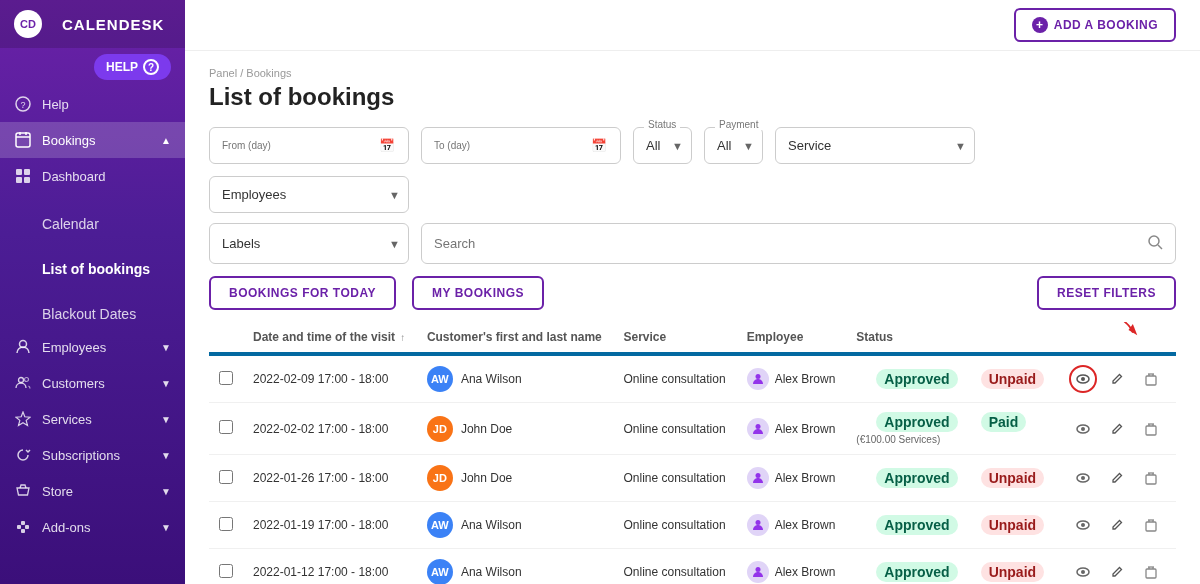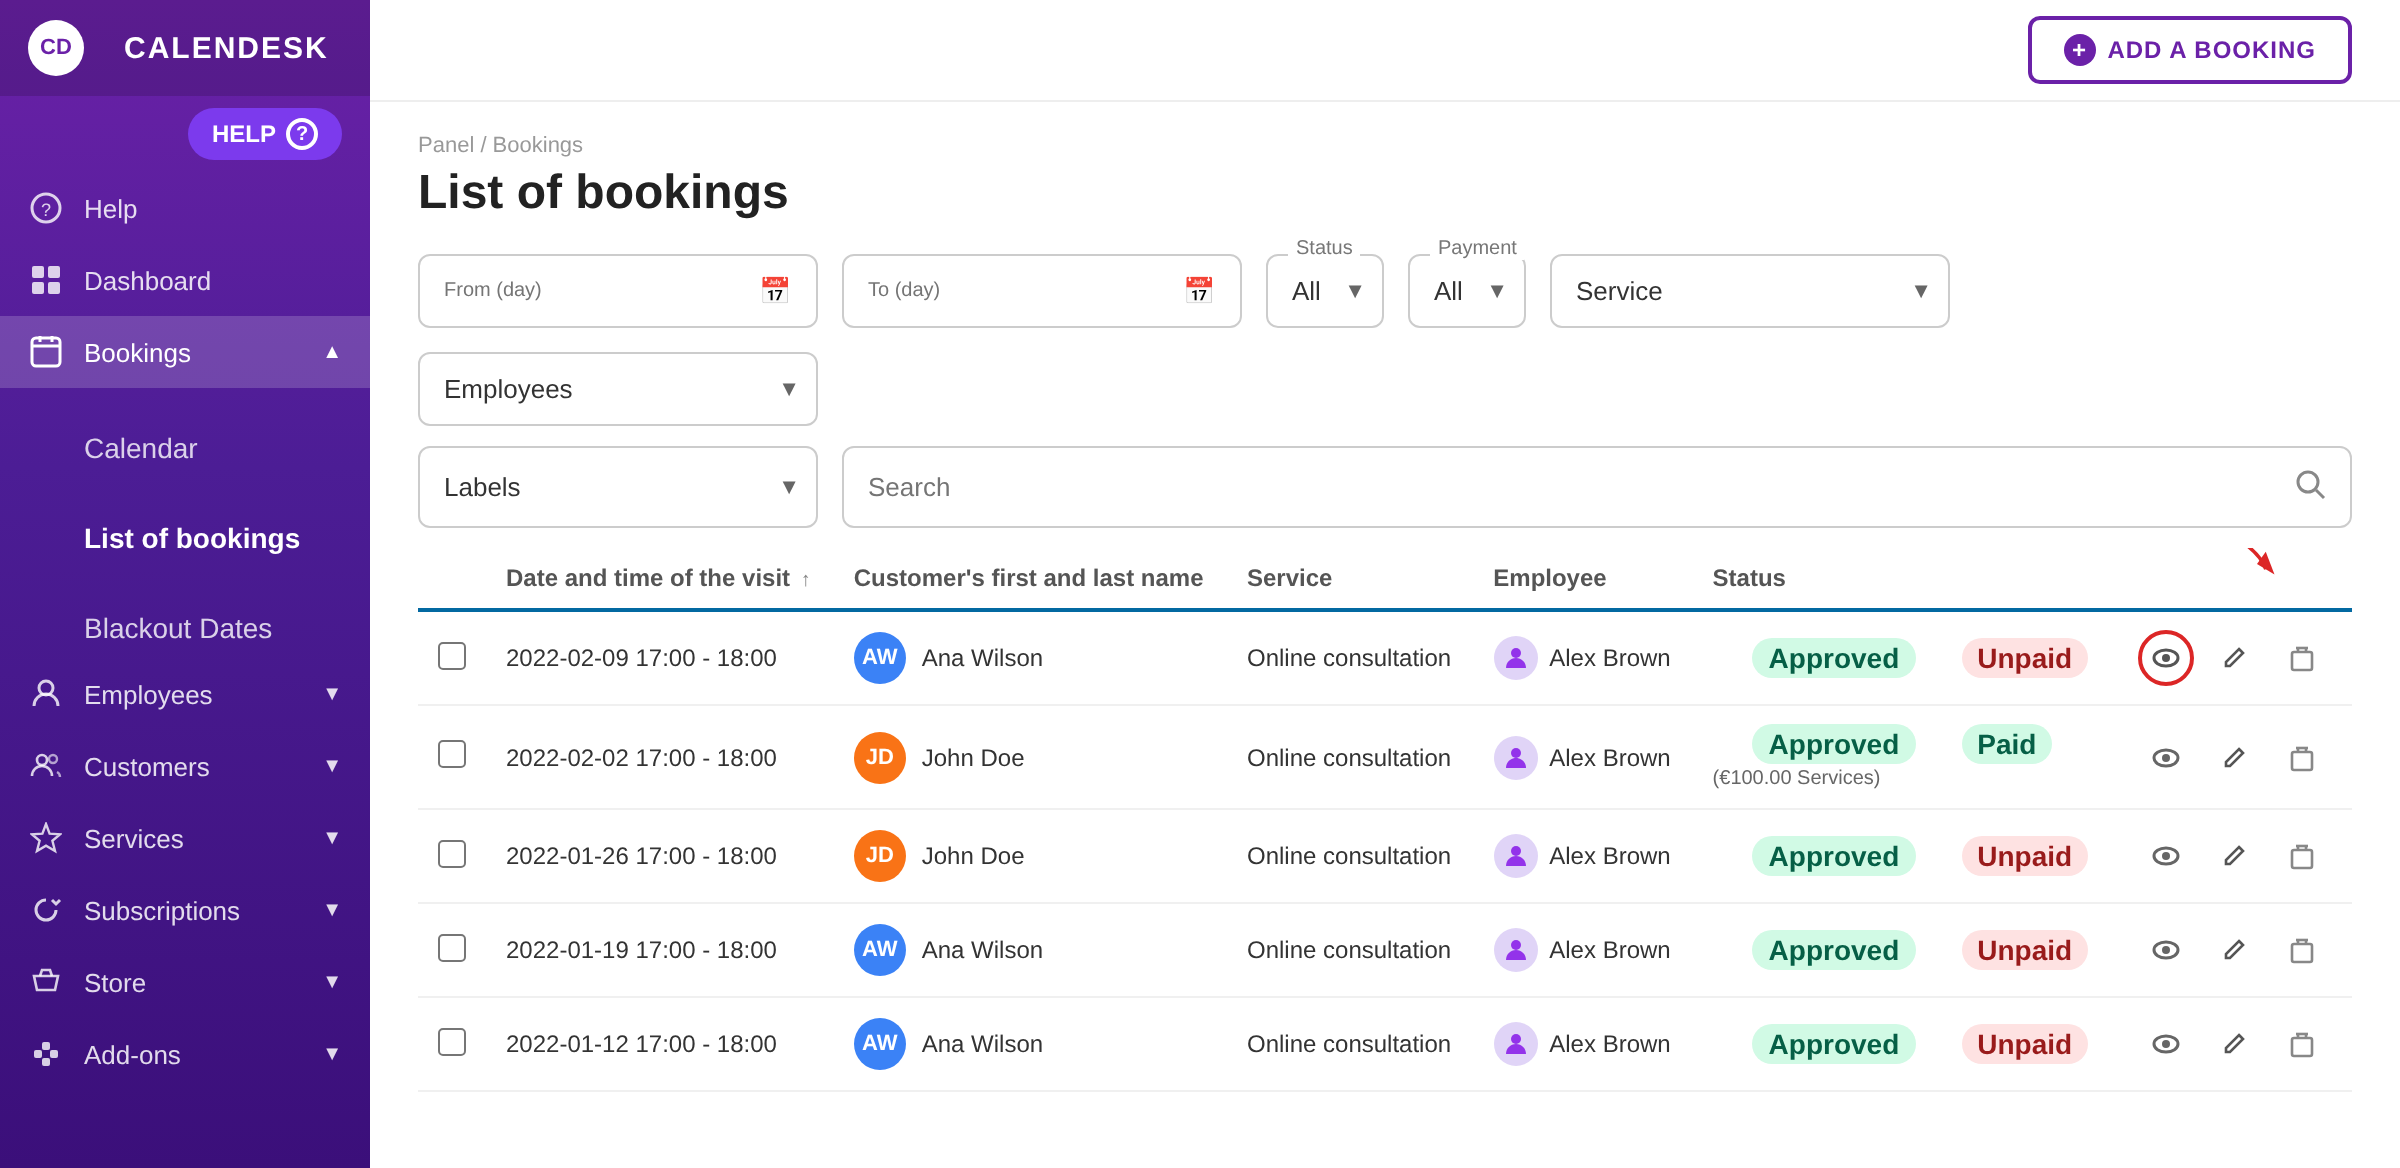--- a/index.html
+++ b/index.html
@@ -103,21 +103,21 @@
       padding: 8px 18px; border-radius: 6px; cursor: pointer;
       font-size: 12px; font-weight: 700; letter-spacing: 0.5px;
     }
     .reset-btn { margin-left: auto; }
 
     
     .table-wrap { overflow-x: auto; }
     table { width: 100%; border-collapse: collapse; }
     thead th {
       text-align: left; font-size: 12px; color: #555; font-weight: 600;
-      padding: 8px 10px; border-bottom: 2px solid #0369a1;
+      padding: 8px 10px; border-bottom: 4px solid #0369a1;
     }
     tbody tr { border-bottom: 1px solid #f0f0f0; }
     tbody td { padding: 9px 10px; font-size: 12px; color: #333; vertical-align: middle; }
 
     .cb-cell { width: 30px; }
     input[type=checkbox] { width: 14px; height: 14px; cursor: pointer; }
 
     .avatar-name { display: flex; align-items: center; gap: 8px; }
     .avatar {
       width: 26px; height: 26px; border-radius: 50%; background: #ddd;
@@ -186,42 +186,42 @@
   <div class="sidebar-nav">
     <div class="nav-item">
       <div class="nav-icon">
         <svg width="16" height="16" viewBox="0 0 16 16" fill="none">
             <circle cx="8" cy="8" r="7" stroke="rgba(255,255,255,0.8)" stroke-width="1.5"></circle>
             <text x="8" y="12" text-anchor="middle" fill="rgba(255,255,255,0.8)" font-size="9">?</text>
           </svg>
       </div>
       <span>Help</span>
     </div>
+    <div class="nav-item active">
+      <div class="nav-icon">
+        <svg width="16" height="16" viewBox="0 0 16 16">
+            <rect x="1" y="1" width="14" height="14" rx="2" stroke="white" stroke-width="1.5" fill="none"></rect>
+            <line x1="1" y1="5" x2="15" y2="5" stroke="white" stroke-width="1.5"></line>
+            <line x1="5" y1="0" x2="5" y2="3" stroke="white" stroke-width="1.5"></line>
+            <line x1="11" y1="0" x2="11" y2="3" stroke="white" stroke-width="1.5"></line>
+          </svg>
+      </div>
+      <span>Bookings</span>
+      <span class="nav-arrow">▲</span>
+    </div>
     <div class="nav-item">
       <div class="nav-icon">
         <svg width="16" height="16" viewBox="0 0 16 16">
             <rect x="1" y="1" width="6" height="6" rx="1" fill="rgba(255,255,255,0.8)"></rect>
             <rect x="9" y="1" width="6" height="6" rx="1" fill="rgba(255,255,255,0.8)"></rect>
             <rect x="1" y="9" width="6" height="6" rx="1" fill="rgba(255,255,255,0.8)"></rect>
             <rect x="9" y="9" width="6" height="6" rx="1" fill="rgba(255,255,255,0.8)"></rect>
           </svg>
       </div>
       <span>Dashboard</span>
-    </div>
-    <div class="nav-item active">
-      <div class="nav-icon">
-        <svg width="16" height="16" viewBox="0 0 16 16">
-            <rect x="1" y="1" width="14" height="14" rx="2" stroke="white" stroke-width="1.5" fill="none"></rect>
-            <line x1="1" y1="5" x2="15" y2="5" stroke="white" stroke-width="1.5"></line>
-            <line x1="5" y1="0" x2="5" y2="3" stroke="white" stroke-width="1.5"></line>
-            <line x1="11" y1="0" x2="11" y2="3" stroke="white" stroke-width="1.5"></line>
-          </svg>
-      </div>
-      <span>Bookings</span>
-      <span class="nav-arrow">▲</span>
     </div>
     <div class="sub-item">Calendar</div>
     <div class="sub-item active">List of bookings</div>
     <div class="sub-item">Blackout Dates</div>
 
     <div class="nav-item">
       <div class="nav-icon">
         <svg width="16" height="16" viewBox="0 0 16 16">
             <circle cx="8" cy="5" r="3.5" stroke="rgba(255,255,255,0.8)" stroke-width="1.5" fill="none"></circle>
             <path d="M2 14c0-3.3 2.7-6 6-6s6 2.7 6 6" stroke="rgba(255,255,255,0.8)" stroke-width="1.5" fill="none"></path>
@@ -350,20 +350,25 @@
         <input type="text" placeholder="Search" style="">
         <span style="color:#888;">
           <svg width="16" height="16" viewBox="0 0 16 16" fill="none">
               <circle cx="7" cy="7" r="5" stroke="#888" stroke-width="1.5"></circle>
               <line x1="11" y1="11" x2="15" y2="15" stroke="#888" stroke-width="1.5"></line>
             </svg>
         </span>
       </div>
     </div>
 
+    <div class="action-row">
+      <button class="action-btn">BOOKINGS FOR TODAY</button>
+      <button class="action-btn">MY BOOKINGS</button>
+      <button class="action-btn reset-btn">RESET FILTERS</button>
+    </div>
 
     <div class="table-wrap">
       <table>
         <thead>
           <tr>
             <th class="cb-cell"></th>
             <th>Date and time of the visit <span class="sort-icon">↑</span></th>
             <th>Customer's first and last name</th>
             <th>Service</th>
             <th>Employee</th>

